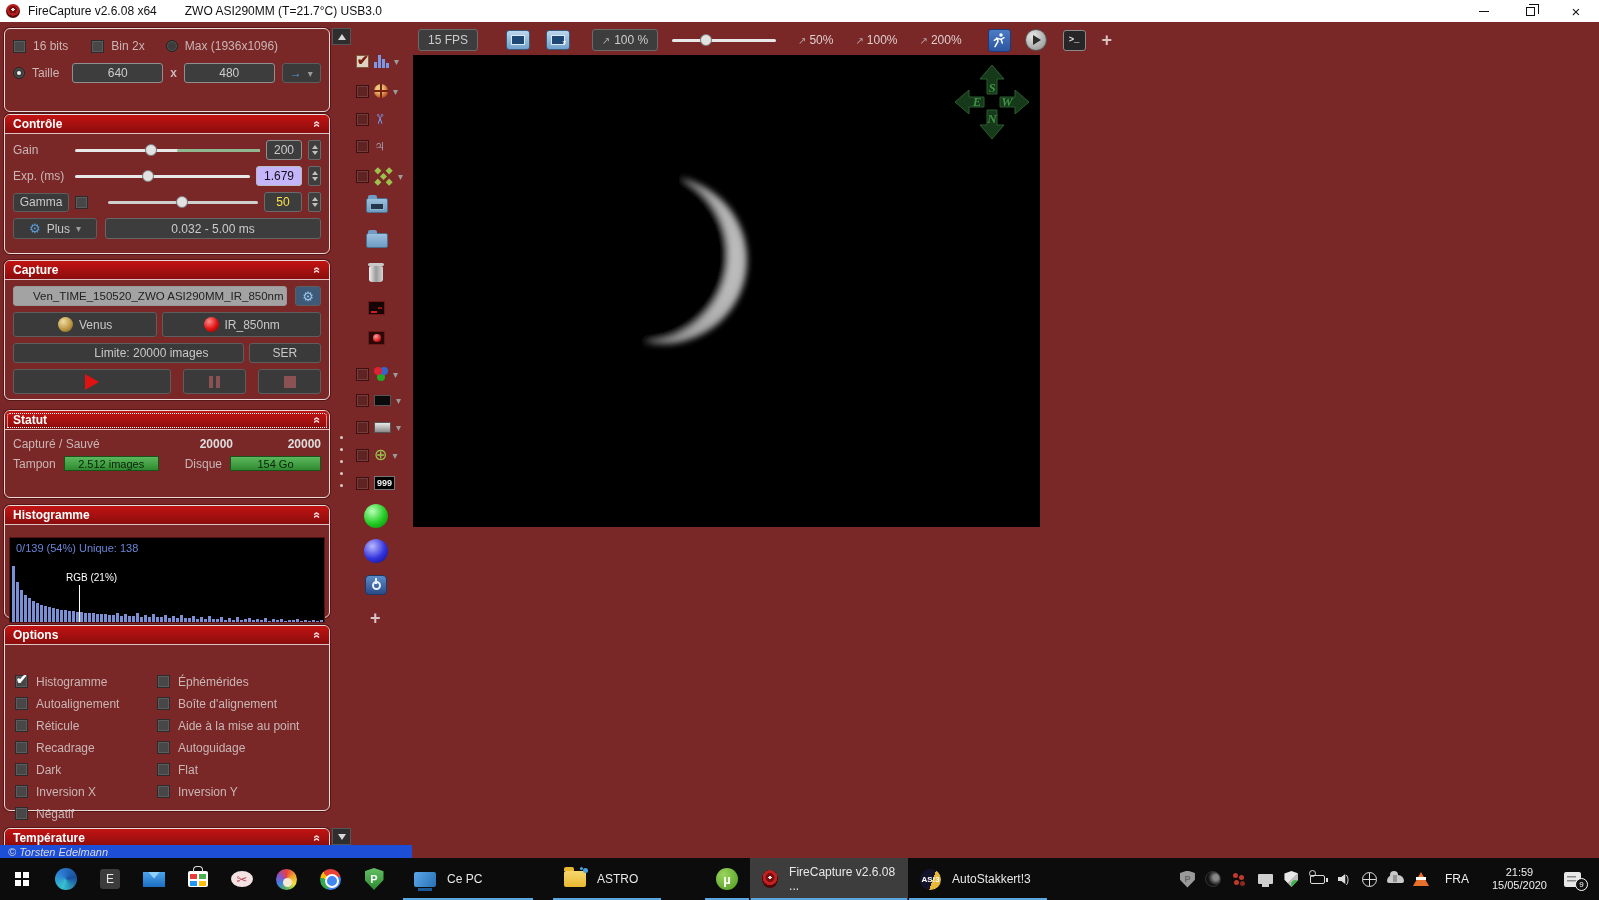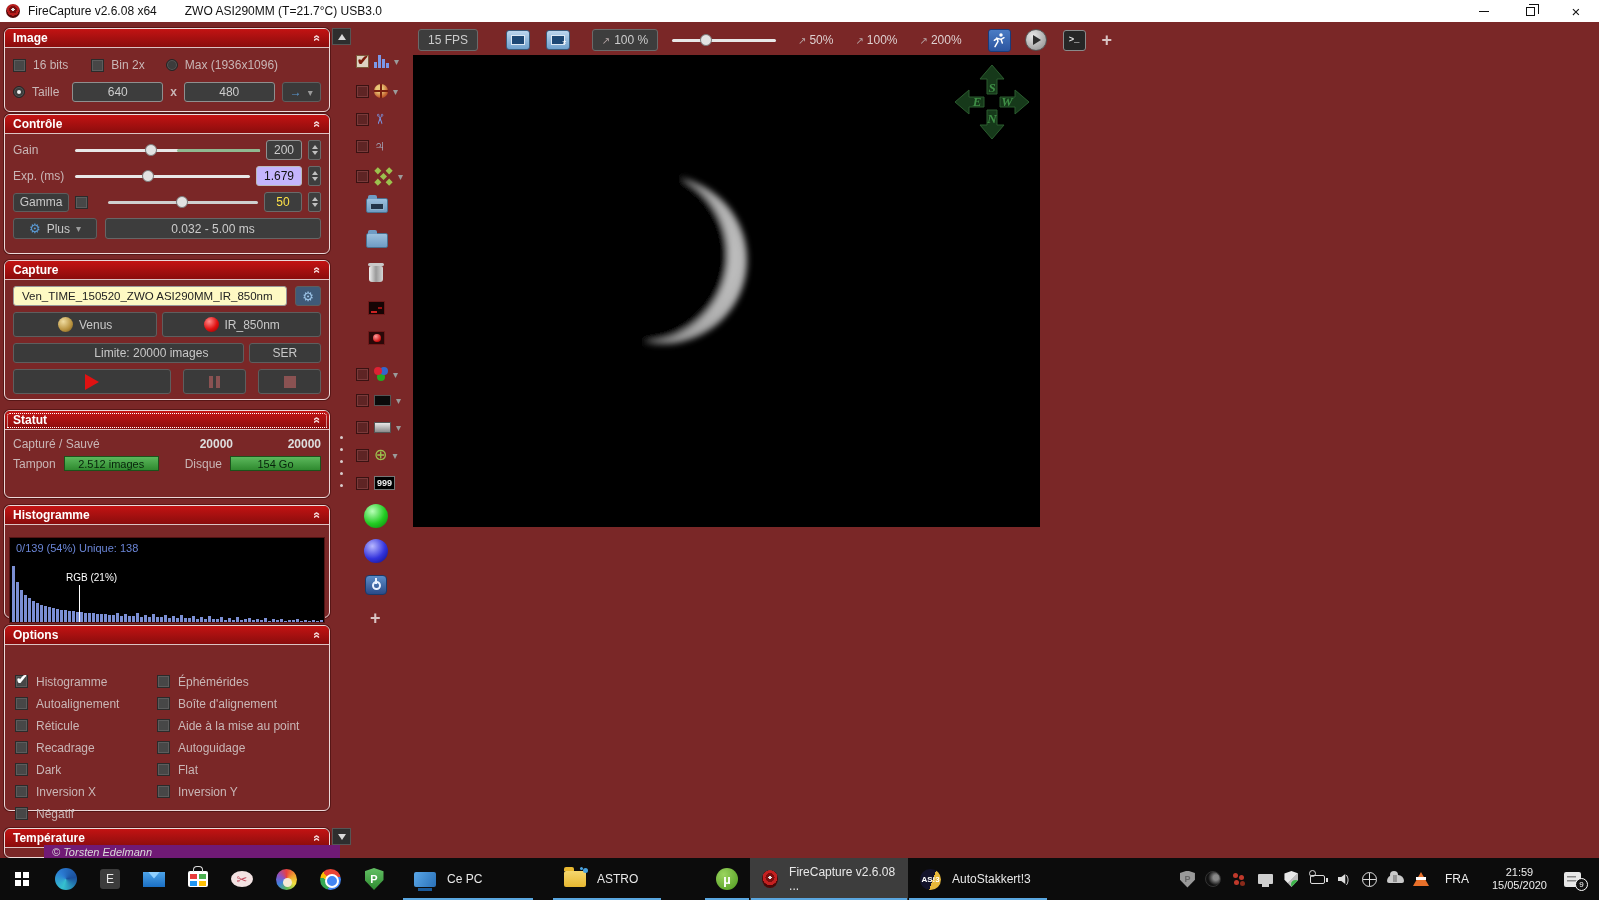--- a/index.html
+++ b/index.html
@@ -108,21 +108,21 @@
   .runner-btn { width:23px; height:23px; background:linear-gradient(#4a7cc4,#2c55a0); border-radius:3px; border:1px solid #1a3a7a; display:flex; align-items:center; justify-content:center; }
   .timer-btn { width:22px; height:22px; border-radius:50%; background:radial-gradient(circle at 35% 30%, #e8e8e8, #8a8a8a); border:1px solid #555; display:flex; align-items:center; justify-content:center; position:relative; }
   .timer-play { width:0; height:0; border-top:5px solid transparent; border-bottom:5px solid transparent; border-left:8px solid #2d2d2d; margin-left:2px; }
   .term-btn { width:23px; height:21px; background:#262626; border:1px solid #8a8a8a; border-radius:3px; color:#e8e8e8; font-size:9px; font-weight:bold; display:flex; align-items:center; justify-content:center; font-family:"Liberation Mono", monospace; }
 
   
   #viewer { position:absolute; left:413px; top:33px; width:627px; height:472px; background:#000; }
   #compass { position:absolute; left:540px; top:8px; }
 
   
-  #statusbar { position:absolute; left:0; top:823px; width:296px; height:13px; background:#701a75; display:flex; align-items:center; z-index:5;margin-left:44px; }
+  #statusbar { position:absolute; left:0; top:823px; width:412px; height:13px; background:#1d4ed8; display:flex; align-items:center; z-index:5; }
   #statusbar span { color:#d9d9d9; font-size:11px; font-style:italic; padding-left:8px; white-space:nowrap; }
 
   
   #taskbar { position:absolute; top:858px; left:0; width:1599px; height:42px; background:#0c0c0c; display:flex; align-items:center; }
   .tk-icon { width:44px; height:42px; display:flex; align-items:center; justify-content:center; flex:none; }
   .tk-app { height:42px; display:flex; align-items:center; gap:11px; padding:0 12px; color:#e8e8e8; font-size:12px; position:relative; flex:none; }
   .tk-app .uline { position:absolute; bottom:0; left:1px; right:1px; height:2px; background:#5aa7e0; }
   .tk-app.active { background:#3d3d3d; }
   .win-logo { width:6px; height:6px; background:#fff; box-shadow:8px 0 0 #fff, 0 8px 0 #fff, 8px 8px 0 #fff; margin:0 8px 8px 0; }
   .edge-icon { width:22px; height:22px; border-radius:50%; background:conic-gradient(from 200deg, #35c1cf, #2b7cd3, #1a4f9c, #35c1cf); }
@@ -235,24 +235,20 @@
       <div class="timer-btn" style="margin-right:16px;">
           <span class="timer-play"></span>
         </div>
       <div class="term-btn" style="margin-right:16px;">
           <span>&gt;_</span>
         </div>
       <span class="plus-grey">+</span>
     </div>
 
     <div class="panel" style="top:6px; height:84px;">
-      <div class="phead">
-        <span class="ptitle">Image</span>
-        <span class="chev">«</span>
-      </div>
       <div class="pbody">
         <div class="row" style="gap:7px; height:22px;">
           <span class="cb"></span>
           <span class="lbl">16 bits</span>
           <span class="cb" style="margin-left:16px;"></span>
           <span class="lbl">Bin 2x</span>
           <span class="radio" style="margin-left:14px;"></span>
           <span class="lbl">Max (1936x1096)</span>
         </div>
         <div class="row" style="gap:7px; height:24px; margin-top:4px;">
@@ -326,21 +322,21 @@
       </div>
     </div>
 
     <div class="panel" style="top:238px; height:140px;">
       <div class="phead">
         <span class="ptitle">Capture</span>
         <span class="chev">«</span>
       </div>
       <div class="pbody" style="display:flex; flex-direction:column; gap:6px;">
         <div class="row" style="gap:8px;">
-          <span class="field" style="flex:1; background:#fef9c3; color:#222; justify-content:flex-start; padding-left:8px; font-size:11.5px; border-color:#999; overflow:hidden; white-space:nowrap;">Ven_TIME_150520_ZWO ASI290MM_IR_850nm</span>
+          <span class="field" style="flex:1; background:#a3a3a3; color:#222; justify-content:flex-start; padding-left:19px; font-size:11.5px; border-color:#999; overflow:hidden; white-space:nowrap;">Ven_TIME_150520_ZWO ASI290MM_IR_850nm</span>
           <span class="btn" style="width:26px; height:20px; background:#3f5a78;">
               <span style="color:#9cc4e8; font-size:13px;">⚙</span>
             </span>
         </div>
         <div class="row" style="gap:5px;">
           <span class="btn" style="flex:1; height:25px;">
             <span class="sphere" style="width:15px; height:15px; background:radial-gradient(circle at 35% 30%, #f0dCA0, #b8923e 60%, #6a4e1a);"></span>
             <span>Venus</span>
           </span>
           <span class="btn" style="flex:1.1; height:25px;">

